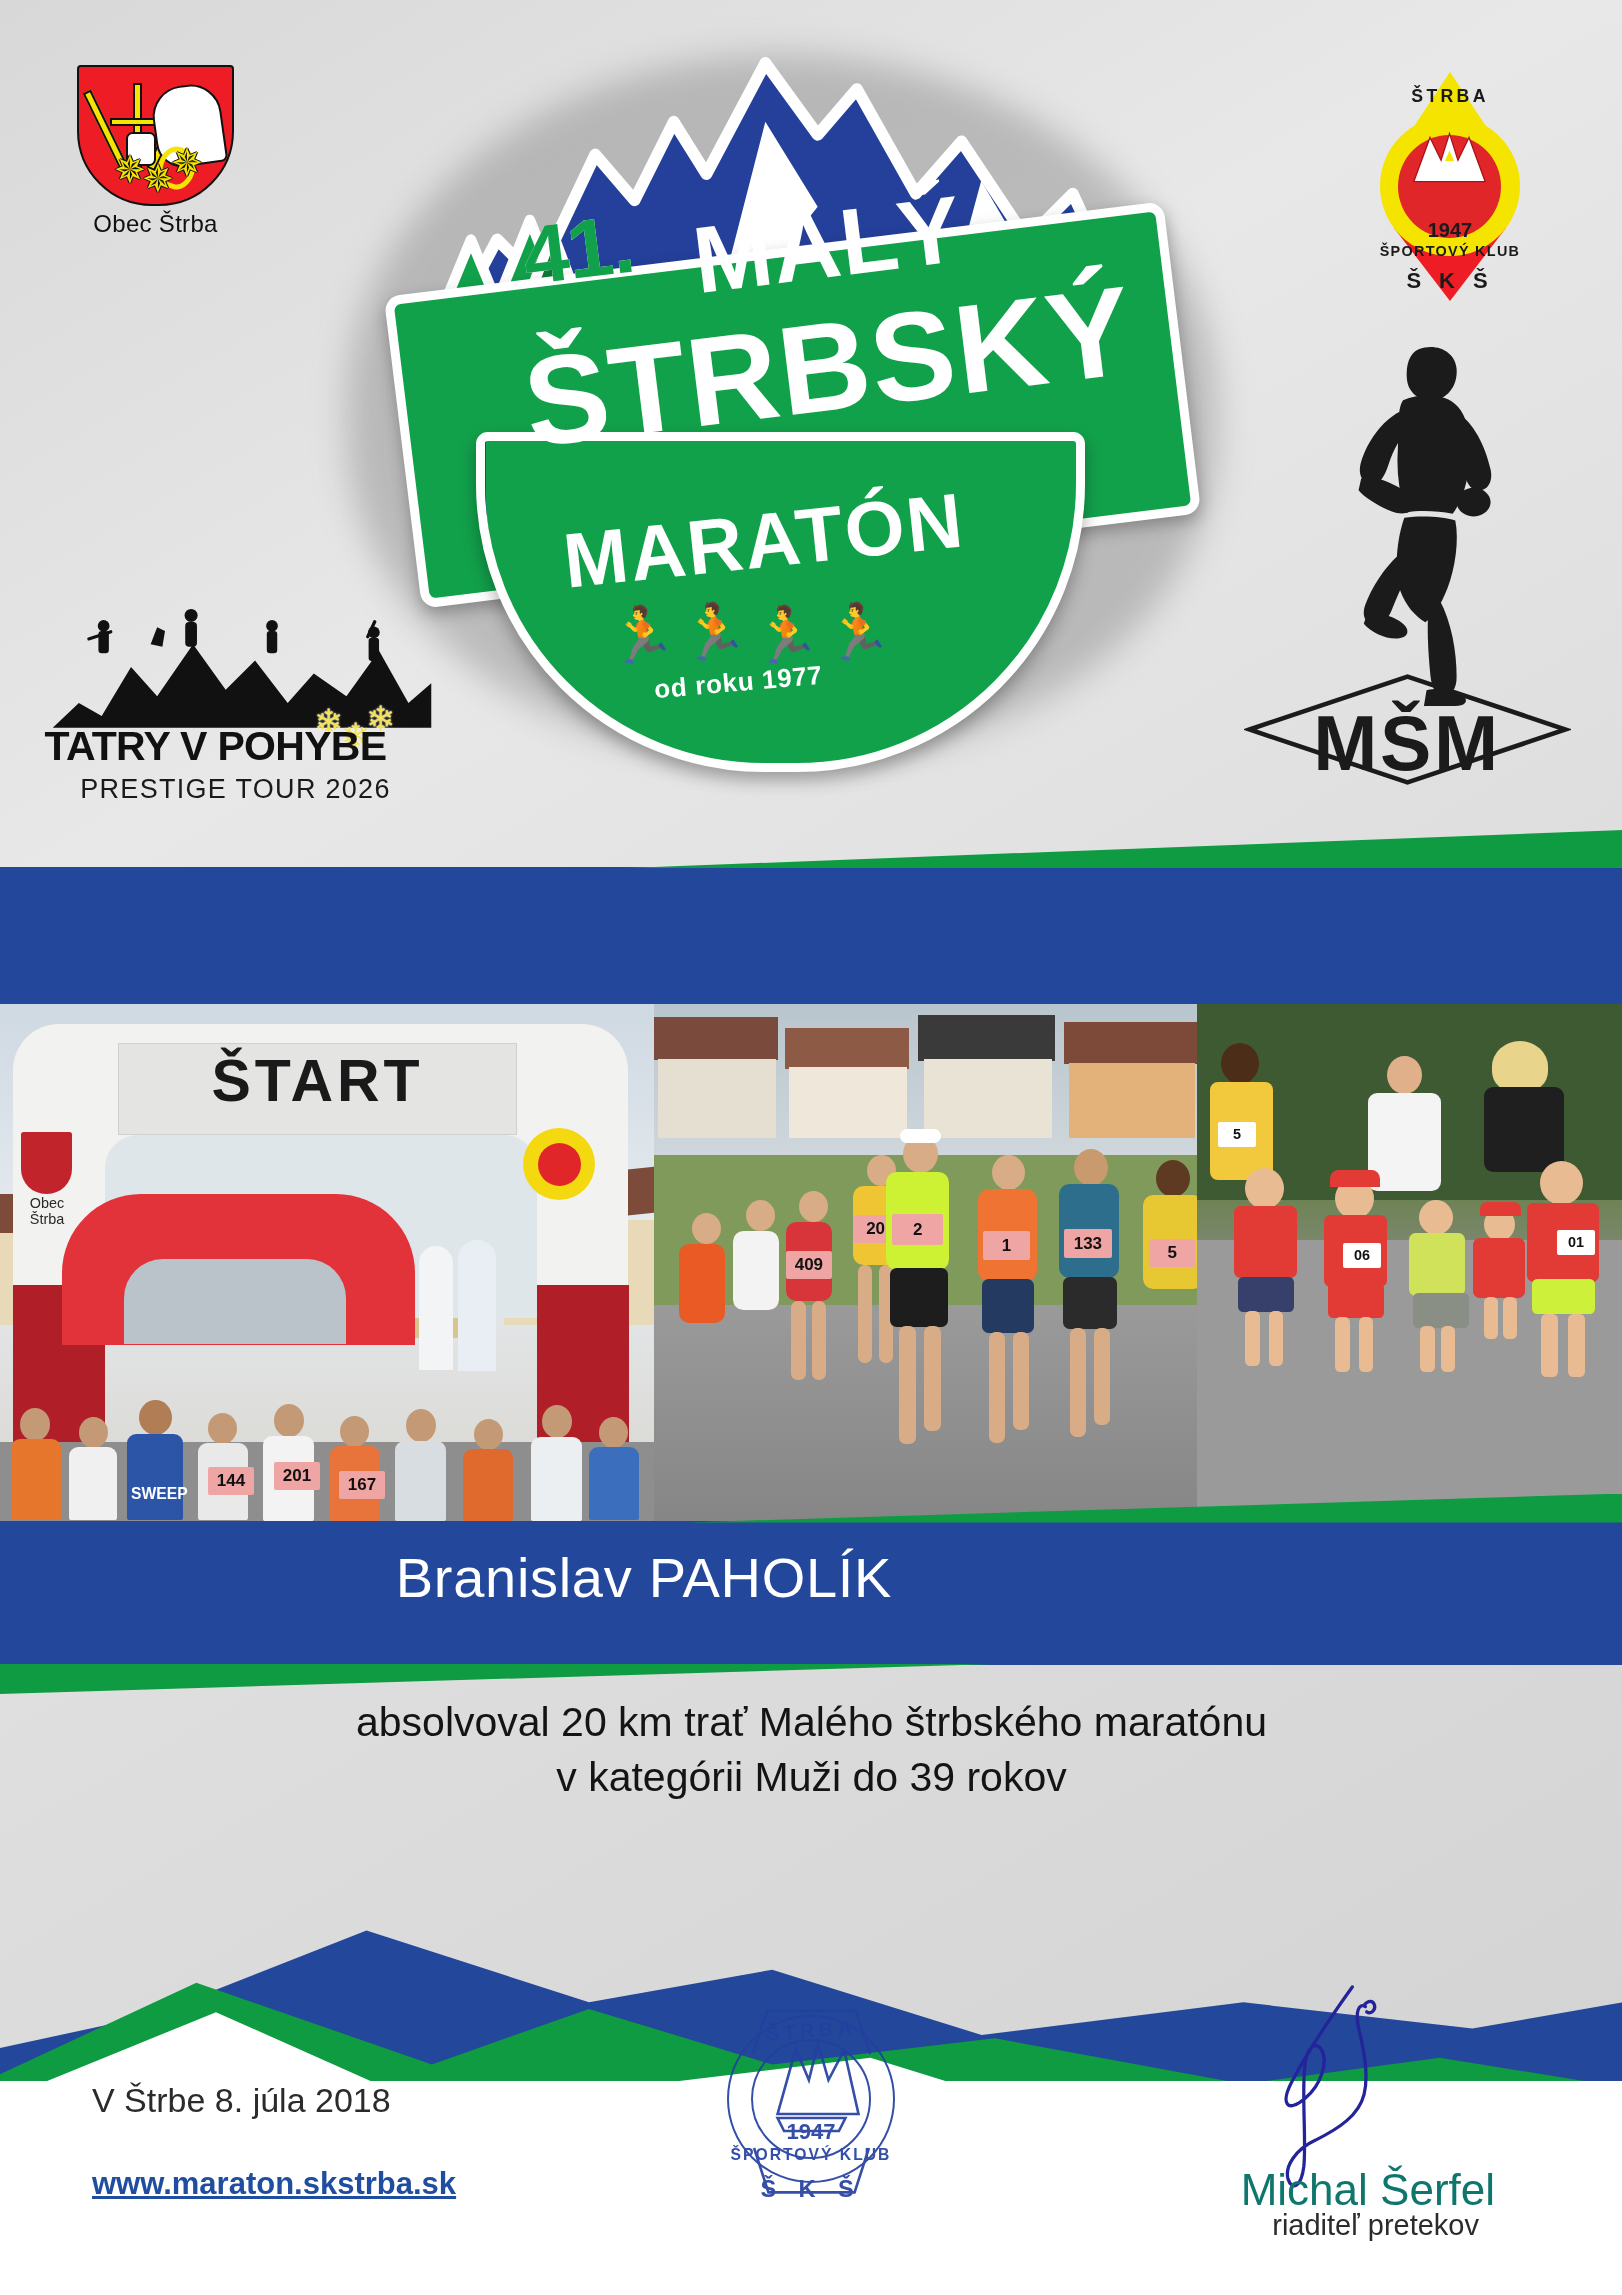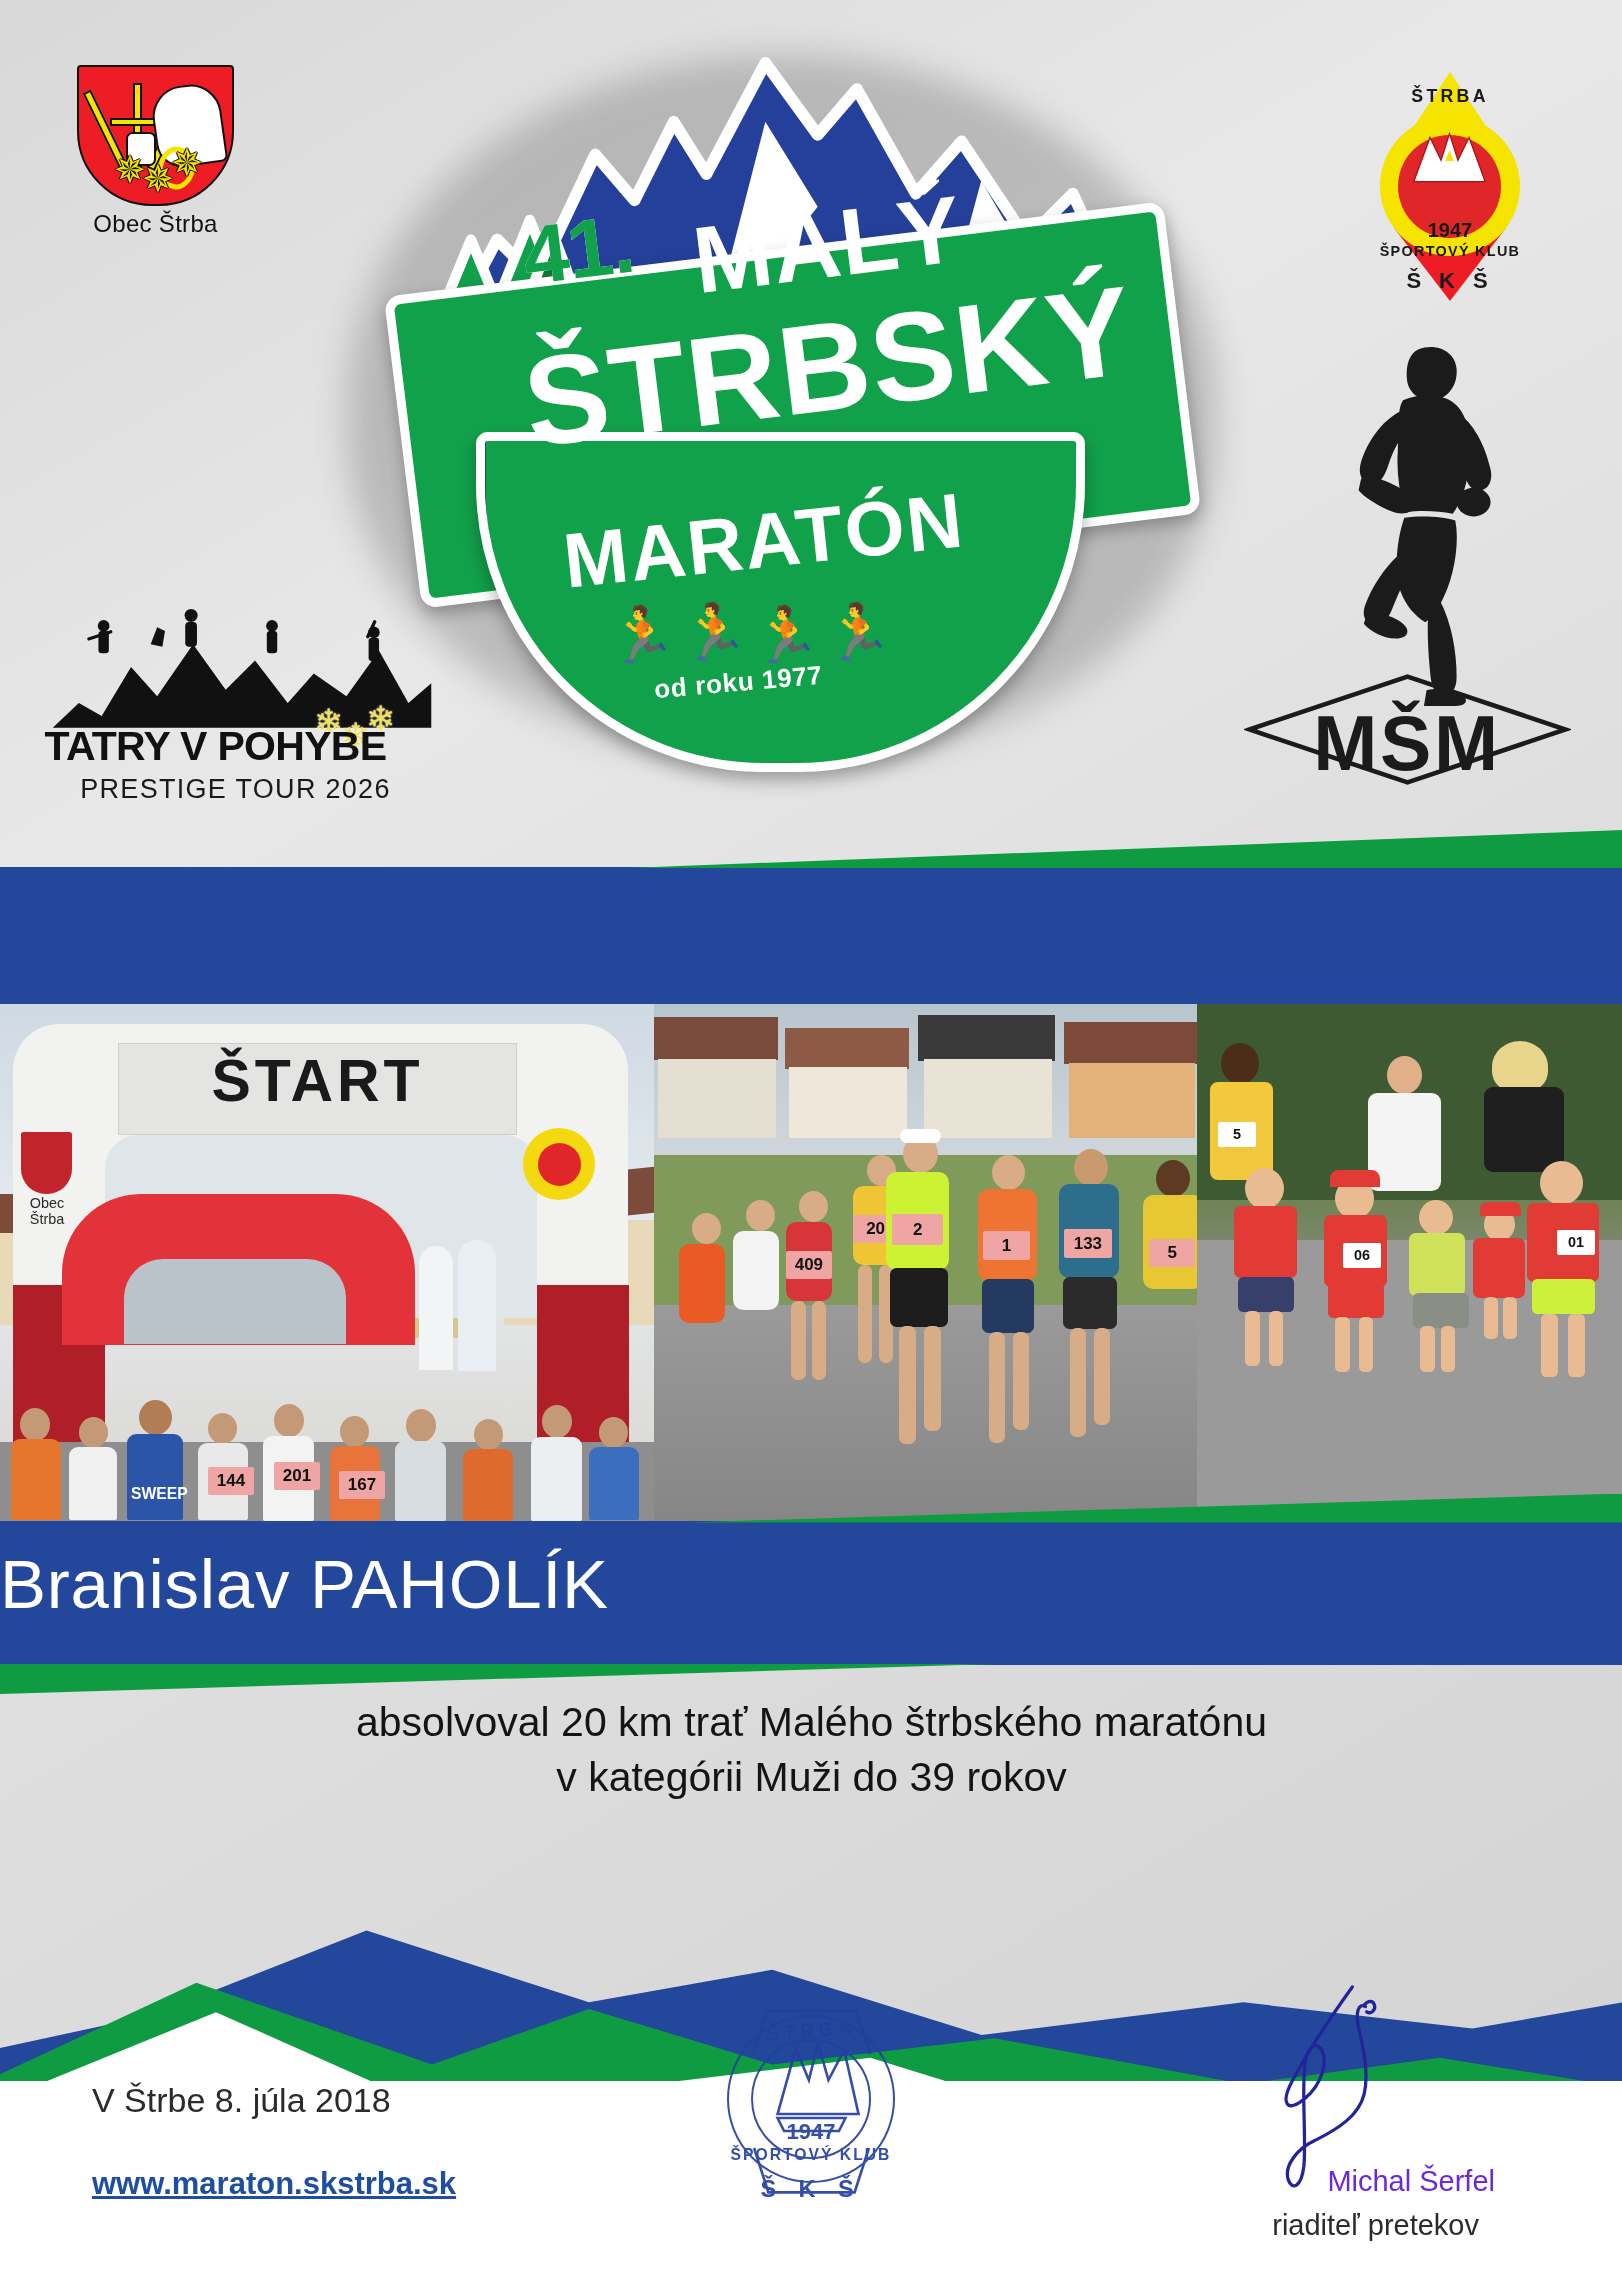--- a/index.html
+++ b/index.html
@@ -172,41 +172,41 @@
   .kbib { position:absolute; width:38px; height:25px; background:#fff; border-radius:2px;
      font-size:14.4px; font-weight:bold; color:#111; text-align:center; line-height:25px; }
 
   
   #nameband { position:absolute; left:0; top:1521px; width:1623px; height:144px;
      background:#23479a; }
   #nameband .gw-top { position:absolute; left:687px; top:-27.5px; width:936px; height:29px;
      background:#0e9b42; clip-path:polygon(0 100%,100% 0,100% 100%); }
   #nameband .gw-bot { position:absolute; left:0; bottom:-29px; width:995px; height:30px;
      background:#0e9b42; clip-path:polygon(0 0,100% 0,0 100%); }
-  #nameband .nm { position:absolute; left:0; top:23.6px; width:1288px; text-align:left;
-     font-size:69px; font-weight:normal; color:#fff; letter-spacing:0.7px; }
+  #nameband .nm { position:absolute; left:0; top:23.6px; width:1288px; text-align:center;
+     font-size:56px; font-weight:normal; color:#fff; letter-spacing:0.7px; }
 
   
   #bodytext { position:absolute; left:0; top:1695px; width:1623px; text-align:center; }
   #bodytext .l { font-size:41px; color:#141414; line-height:1.35; }
 
   
   #resultrow { position:absolute; left:0; top:1826px; width:1623px; height:79px; }
   #resultrow .rank { position:absolute; left:105px; top:0; font-size:44px; color:#35693f; }
   #resultrow .time { position:absolute; right:105px; top:0; font-size:44px; color:#35693f; }
 
   
   #mtndiv { position:absolute; left:0; top:1924px; width:1623px; height:222px; }
   #mtndiv svg { display:block; width:1623px; height:222px; }
 
   
   #footer { position:absolute; left:0; top:2081px; width:1623px; height:215px; background:#fff; }
   .f-date { position:absolute; left:92px; top:0px; font-size:34px; color:#2b2b2b; }
   .f-url  { position:absolute; left:92px; top:85px; font-size:31px; font-weight:bold; color:#1f4ea1; }
-  .f-name { position:absolute; right:128px; top:84px; font-size:29px; color:#6d28d9; white-space:nowrap; }
+  .f-name { position:absolute; right:128px; top:84px; font-size:44px; color:#0f766e; white-space:nowrap; }
   .f-role { position:absolute; right:144px; top:128px; font-size:29px; color:#2b2b2b; white-space:nowrap; }
 
   
   #stamp { position:absolute; left:713px; top:-92px; width:196px; height:216px; opacity:.92; }
   #stamp .s-c1 { position:absolute; left:14.4px; top:26px; width:168px; height:168px;
      border:2.6px solid #2440a0; border-radius:50%; }
   #stamp .s-c2 { position:absolute; left:38px; top:50px; width:120px; height:120px;
      border:2.6px solid #2440a0; border-radius:50%; }
   #stamp .s-txt-top { position:absolute; left:0; top:30px; width:196px; text-align:center;
      font-size:19.6px; font-weight:bold; color:#2440a0; letter-spacing:4.6px; transform:rotate(-4deg); }

